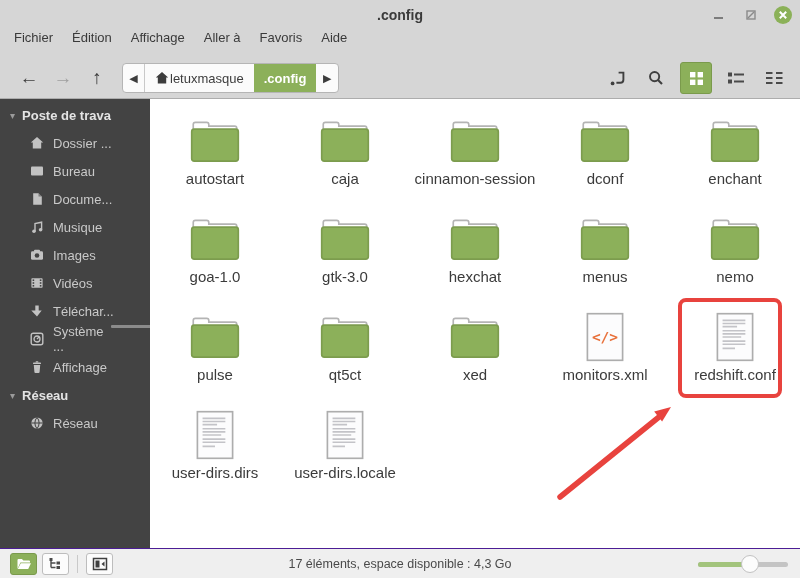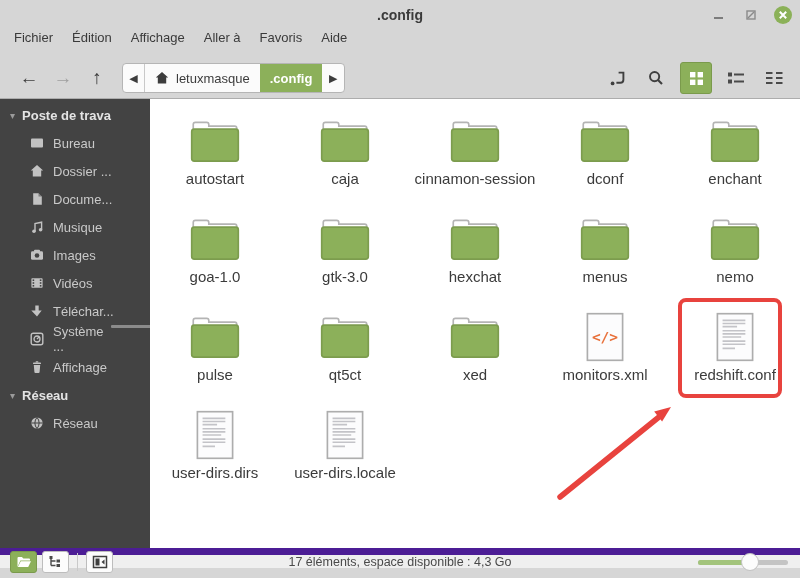--- a/index.html
+++ b/index.html
@@ -17,21 +17,21 @@
   .menu-item { font-size:13px; color:#3a3a3a; }
 
   
   .toolbar { height:41px; border-bottom:1px solid #adadad; display:flex; align-items:center; padding:0 12px; }
   .nav-arrow { font-size:19px; font-weight:bold; color:#3c3c3c; width:34px; text-align:center; }
   .nav-arrow.disabled { color:#9f9f9f; }
   .breadcrumb { margin-left:8px; height:30px; background:#fbfbfb; border:1px solid #b5b5b5; border-radius:4px; display:flex; align-items:stretch; overflow:hidden; }
   .bc-seg { display:flex; align-items:center; padding:0 10px; font-size:13px; color:#3c3c3c; }
   .bc-chevron { width:22px; justify-content:center; padding:0; color:#3c3c3c; font-size:11px; }
   .bc-chevron.left { border-right:1px solid #c9c9c9; }
-  .bc-home { gap:7px; }
+  .bc-home { gap:1px; }
   .bc-active { background:#8cb05a; color:#ffffff; font-weight:bold; }
   .tb-right { margin-left:auto; display:flex; align-items:center; gap:10px; }
   .tb-icon { width:28px; height:28px; display:flex; align-items:center; justify-content:center; border-radius:3px; }
   .tb-icon.active { background:#8cb05a; border:1px solid #7a9a4c; width:32px; height:32px; }
 
   
   .bodyrow { height:449px; display:flex; }
   .sidebar { width:150px; background:#434343; padding-top:2px; flex:none; }
   .sb-row { height:28px; display:flex; align-items:center; font-size:13px; color:#c9c9c9; }
   .sb-header { padding-left:10px; gap:7px; font-weight:bold; color:#e4e4e4; }
@@ -45,21 +45,21 @@
   .content { position:relative; flex:1; background:#ffffff; overflow:hidden; }
   .grid { display:grid; grid-template-columns:repeat(5,130px); grid-auto-rows:98px; padding-top:14px; }
   .cell { display:flex; flex-direction:column; align-items:center; }
   .ficon { width:58px; height:56px; flex:none; }
   .flabel { margin-top:1px; font-size:15px; color:#3b3b3b; max-width:126px; text-align:center; }
 
   .highlight-box { position:absolute; left:528px; top:199px; width:104px; height:100px; border:4px solid #e8433e; border-radius:8px; }
   .arrow-svg { position:absolute; left:0; top:0; width:650px; height:449px; pointer-events:none; }
 
   
-  .statusbar { height:20px; background:#efefef; border-top:7px solid #4c1d95; position:relative; display:flex; align-items:center; padding:0 10px; }
+  .statusbar { height:30px; background:#efefef; border-top:1px solid #4c1d95; position:relative; display:flex; align-items:center; padding:0 10px; }
   .st-btn { width:27px; height:22px; border:1px solid #bdbdbd; border-radius:3px; background:#fcfcfc; display:flex; align-items:center; justify-content:center; margin-right:5px; }
   .st-btn.active { background:#8cb05a; border-color:#7a9a4c; }
   .st-sep { width:1px; height:18px; background:#c9c9c9; margin:0 8px 0 3px; }
   .status-text { position:absolute; left:0; right:0; text-align:center; font-size:12.5px; color:#4a4a4a; pointer-events:none; }
   .zoom-slider { position:absolute; right:12px; top:50%; transform:translateY(-50%); width:90px; height:18px; }
   .zs-track { position:absolute; top:7px; left:0; width:100%; height:5px; background:#c4c4c4; border-radius:3px; }
   .zs-fill { position:absolute; top:7px; left:0; width:52px; height:5px; background:#a3c47c; border-radius:3px; }
   .zs-handle { position:absolute; top:0; left:43px; width:18px; height:18px; background:#fcfcfc; border:1px solid #c2c2c2; border-radius:50%; }
 </style>
 </head>
@@ -185,29 +185,29 @@
 
   <div class="bodyrow">
     <div class="sidebar">
       <div class="sb-row sb-header">
         <span class="sb-tri">▾</span>
         <span>Poste de trava</span>
       </div>
 
       <div class="sb-row sb-item">
         <svg class="sb-ic" viewBox="0 0 14 14">
+            <path d="M7 1 L13.2 6.6 H11.2 V12.6 H2.8 V6.6 H0.8 Z" fill="#c2c2c2"></path>
+          </svg>
+        <span>Dossier ...</span>
+      </div>
+      <div class="sb-row sb-item">
+        <svg class="sb-ic" viewBox="0 0 14 14">
             <rect x="1" y="2.6" width="12" height="8.8" rx="1" fill="#c2c2c2"></rect>
           </svg>
         <span>Bureau</span>
-      </div>
-      <div class="sb-row sb-item">
-        <svg class="sb-ic" viewBox="0 0 14 14">
-            <path d="M7 1 L13.2 6.6 H11.2 V12.6 H2.8 V6.6 H0.8 Z" fill="#c2c2c2"></path>
-          </svg>
-        <span>Dossier ...</span>
       </div>
       <div class="sb-row sb-item">
         <svg class="sb-ic" viewBox="0 0 14 14">
             <path d="M3.2 1.2 h5.3 l3.3 3.3 v8.3 H3.2 Z" fill="#c2c2c2"></path>
             <path d="M8.5 1.2 v3.3 h3.3 Z" fill="#434343" opacity="0.55"></path>
           </svg>
         <span>Docume...</span>
       </div>
       <div class="sb-row sb-item">
         <svg class="sb-ic" viewBox="0 0 14 14">

